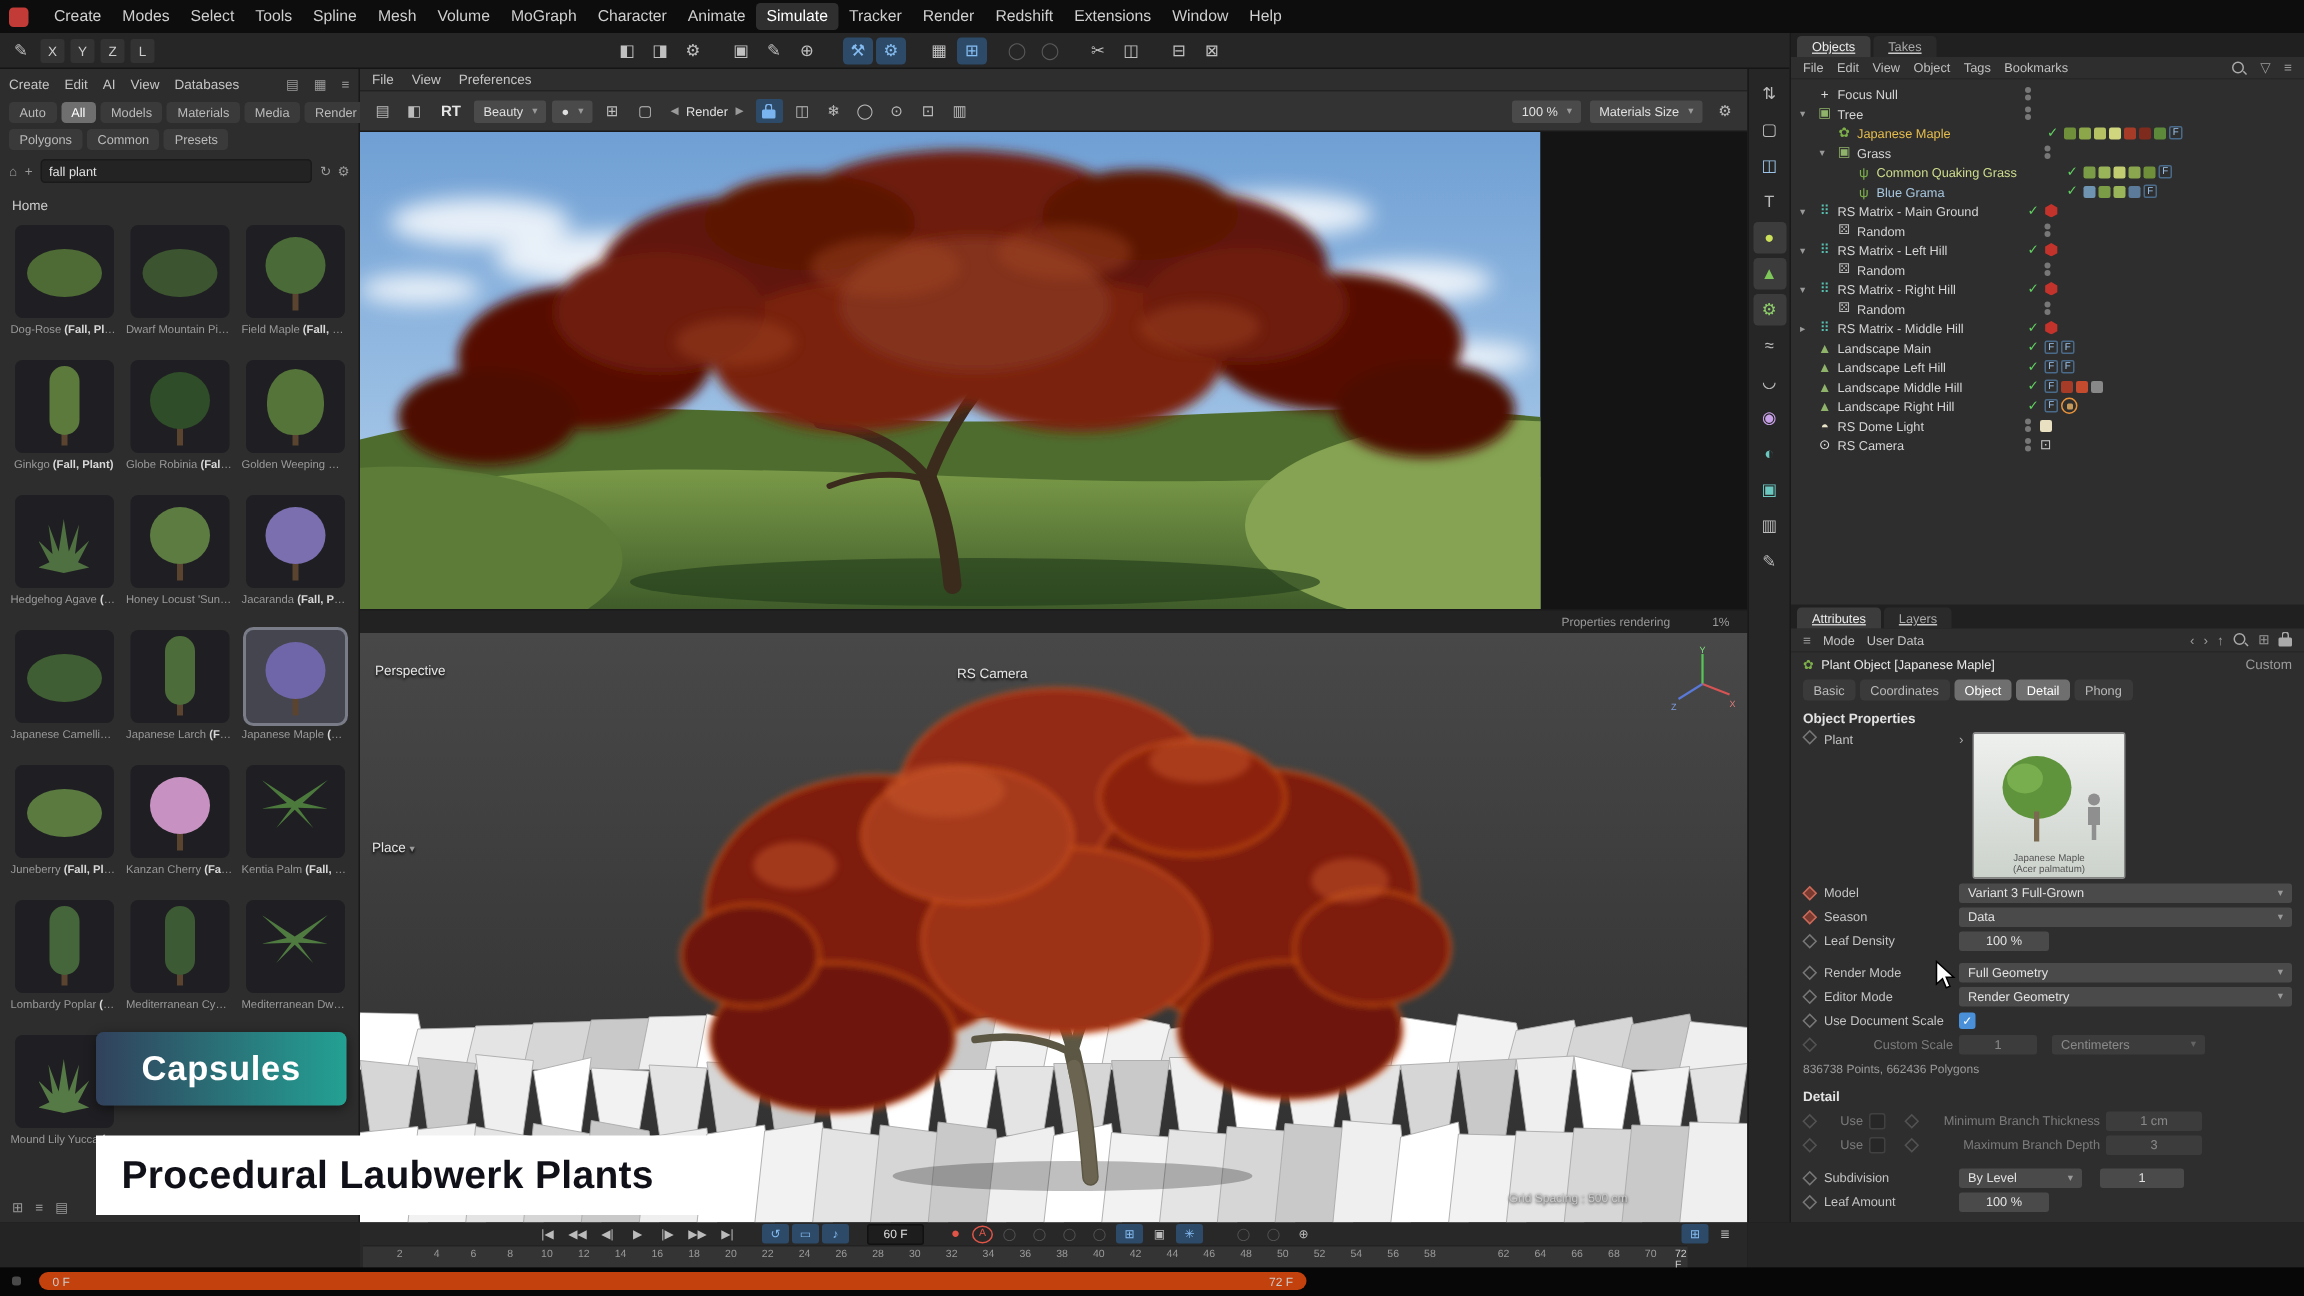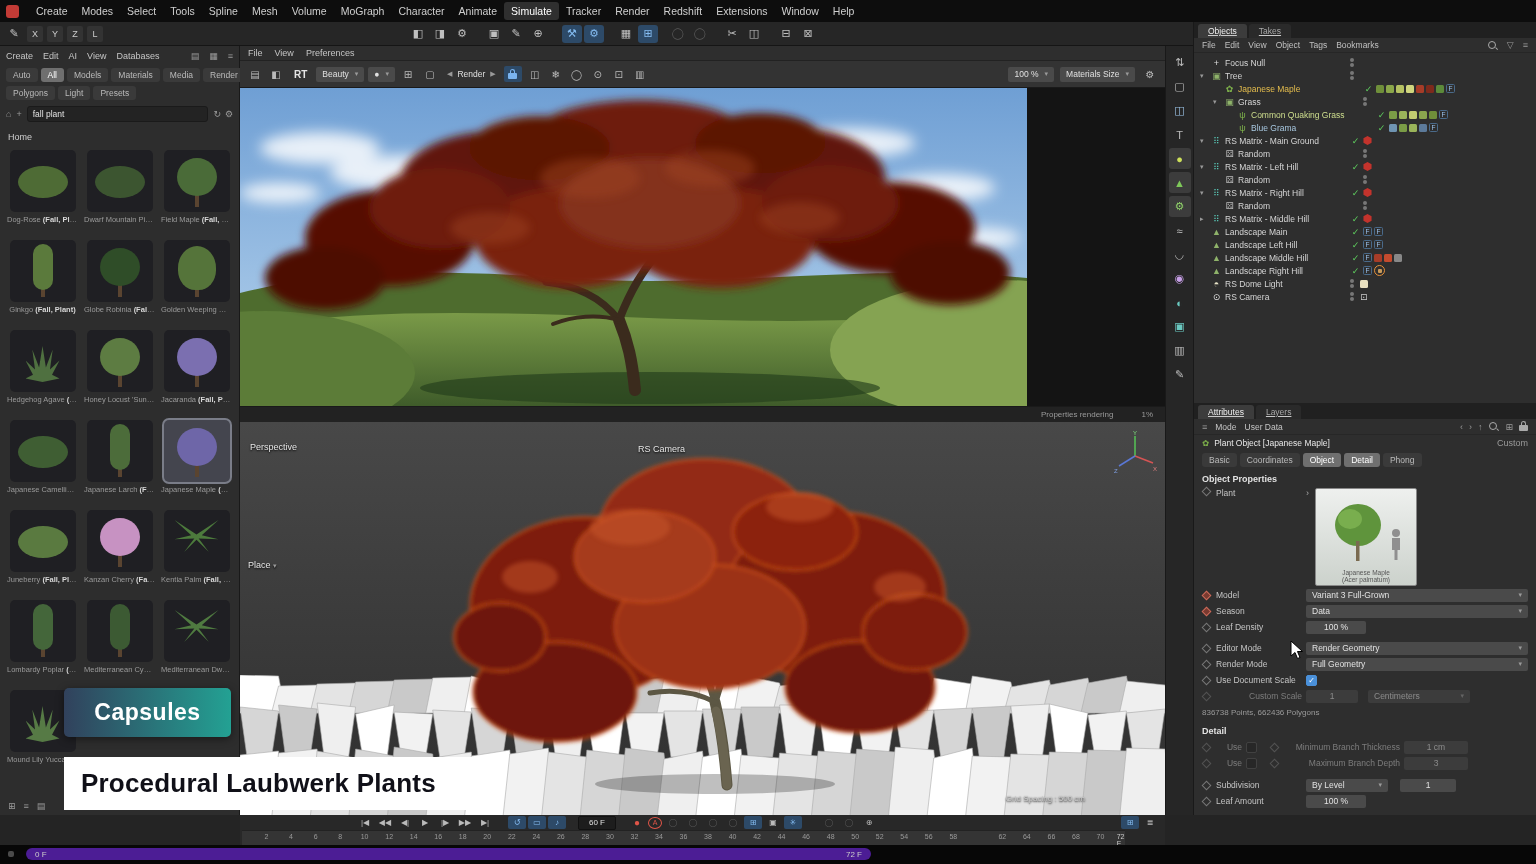--- a/index.html
+++ b/index.html
@@ -126,21 +126,21 @@
   .rec-red{color:#e05548;font-size:10px;}
   .autokey{width:12px;height:12px;border:1.5px solid #e05548;border-radius:50%;color:#e05548;font-size:7px;display:flex;align-items:center;justify-content:center;box-sizing:border-box;}
   .tl-frame{width:36px;height:12px;background:#1d1d1d;border:1px solid #111;border-radius:2px;font-size:8px;color:#e0e0e0;display:flex;align-items:center;justify-content:center;margin:0 10px;}
   .tl-ruler{height:14px;background:#343434;position:relative;border-top:1px solid #222;margin:0 40px 0 2px;}
   .tick{position:absolute;top:2px;font-size:7px;color:#9a9a9a;transform:translateX(-50%);}
   .tick.end{color:#cccccc;}
   .playhead{position:absolute;top:0;height:13px;background:#3d78c8;color:#fff;font-size:8px;display:flex;align-items:center;padding:0 8px;border-radius:2px;transform:translateX(-50%);}
   #tl-right{left:1165px;top:815px;width:371px;height:30px;background:#242424;position:absolute;}
   #bottombar{left:0;top:845px;width:1536px;height:19px;background:#070707;position:absolute;}
   .range-dot{position:absolute;left:8px;top:6px;width:6px;height:6px;background:#4a4a4a;border-radius:2px;}
-  .range-bar{position:absolute;left:26px;top:3px;width:845px;height:12px;background:#4c1d95;border-radius:7px;display:flex;align-items:center;justify-content:space-between;padding:0 9px;box-sizing:border-box;font-size:8px;color:#cccccc;}
+  .range-bar{position:absolute;left:26px;top:3px;width:845px;height:12px;background:#c2410c;border-radius:7px;display:flex;align-items:center;justify-content:space-between;padding:0 9px;box-sizing:border-box;font-size:8px;color:#cccccc;}
 
   
   #badge-capsules{position:absolute;left:64px;top:688px;width:167px;height:49px;border-radius:5px;background:linear-gradient(90deg,#31415c,#23a193);display:flex;align-items:center;justify-content:center;color:#fff;font-size:23px;font-weight:bold;letter-spacing:.5px;box-shadow:0 2px 8px rgba(0,0,0,.45);}
   #banner{position:absolute;left:64px;top:757px;width:433px;height:53px;background:#fff;display:flex;align-items:center;padding-left:17px;box-sizing:border-box;color:#101018;font-size:26px;font-weight:bold;letter-spacing:.2px;}
 
   
   .icon-search{position:relative;width:11px;height:11px;display:inline-block;}
   .icon-search::before{content:'';position:absolute;left:1px;top:1px;width:6px;height:6px;border:1.2px solid #aaa;border-radius:50%;}
   .icon-search::after{content:'';position:absolute;left:8px;top:8px;width:3px;height:1.4px;background:#aaa;transform:rotate(45deg);}
   .icon-lock{position:relative;width:9px;height:11px;display:inline-block;}
@@ -230,21 +230,21 @@
     <div class="ab-filters" id="ab-filter1">
         <div class="chip-btn">Auto</div>
         <div class="chip-btn active">All</div>
         <div class="chip-btn">Models</div>
         <div class="chip-btn">Materials</div>
         <div class="chip-btn">Media</div>
         <div class="chip-btn">Render</div>
       </div>
     <div class="ab-filters" id="ab-filter2">
         <div class="chip-btn">Polygons</div>
-        <div class="chip-btn">Light</div>
+        <div class="chip-btn">Common</div>
         <div class="chip-btn">Presets</div>
       </div>
     <div class="ab-search">
       <span class="mini">⌂</span>
       <span class="mini">+</span>
       <div class="search-box">
         <span>fall plant</span>
       </div>
       <span id="ab-search-icons" style="display:flex;gap:4px;">
           <div class="mini">↻</div>
@@ -1001,32 +1001,32 @@
       <div class="arow">
         <span class="adia"></span>
         <span class="alabel">Leaf Density</span>
         <div class="nfield">100 %</div>
       </div>
 
       <div style="height:5px;"></div>
 
       <div class="arow">
         <span class="adia"></span>
+        <span class="alabel">Render Mode</span>
+        <div class="dropbar">
+          <span>Full Geometry</span>
+            <span class="caret">▾</span>
+        </div>
+      </div>
+
+      <div class="arow">
+        <span class="adia"></span>
         <span class="alabel">Editor Mode</span>
         <div class="dropbar">
           <span>Render Geometry</span>
-            <span class="caret">▾</span>
-        </div>
-      </div>
-
-      <div class="arow">
-        <span class="adia"></span>
-        <span class="alabel">Render Mode</span>
-        <div class="dropbar">
-          <span>Full Geometry</span>
             <span class="caret">▾</span>
         </div>
       </div>
 
       <div class="arow">
         <span class="adia"></span>
         <span class="alabel">Use Document Scale</span>
         <span class="cb checked">✓</span>
       </div>
 

